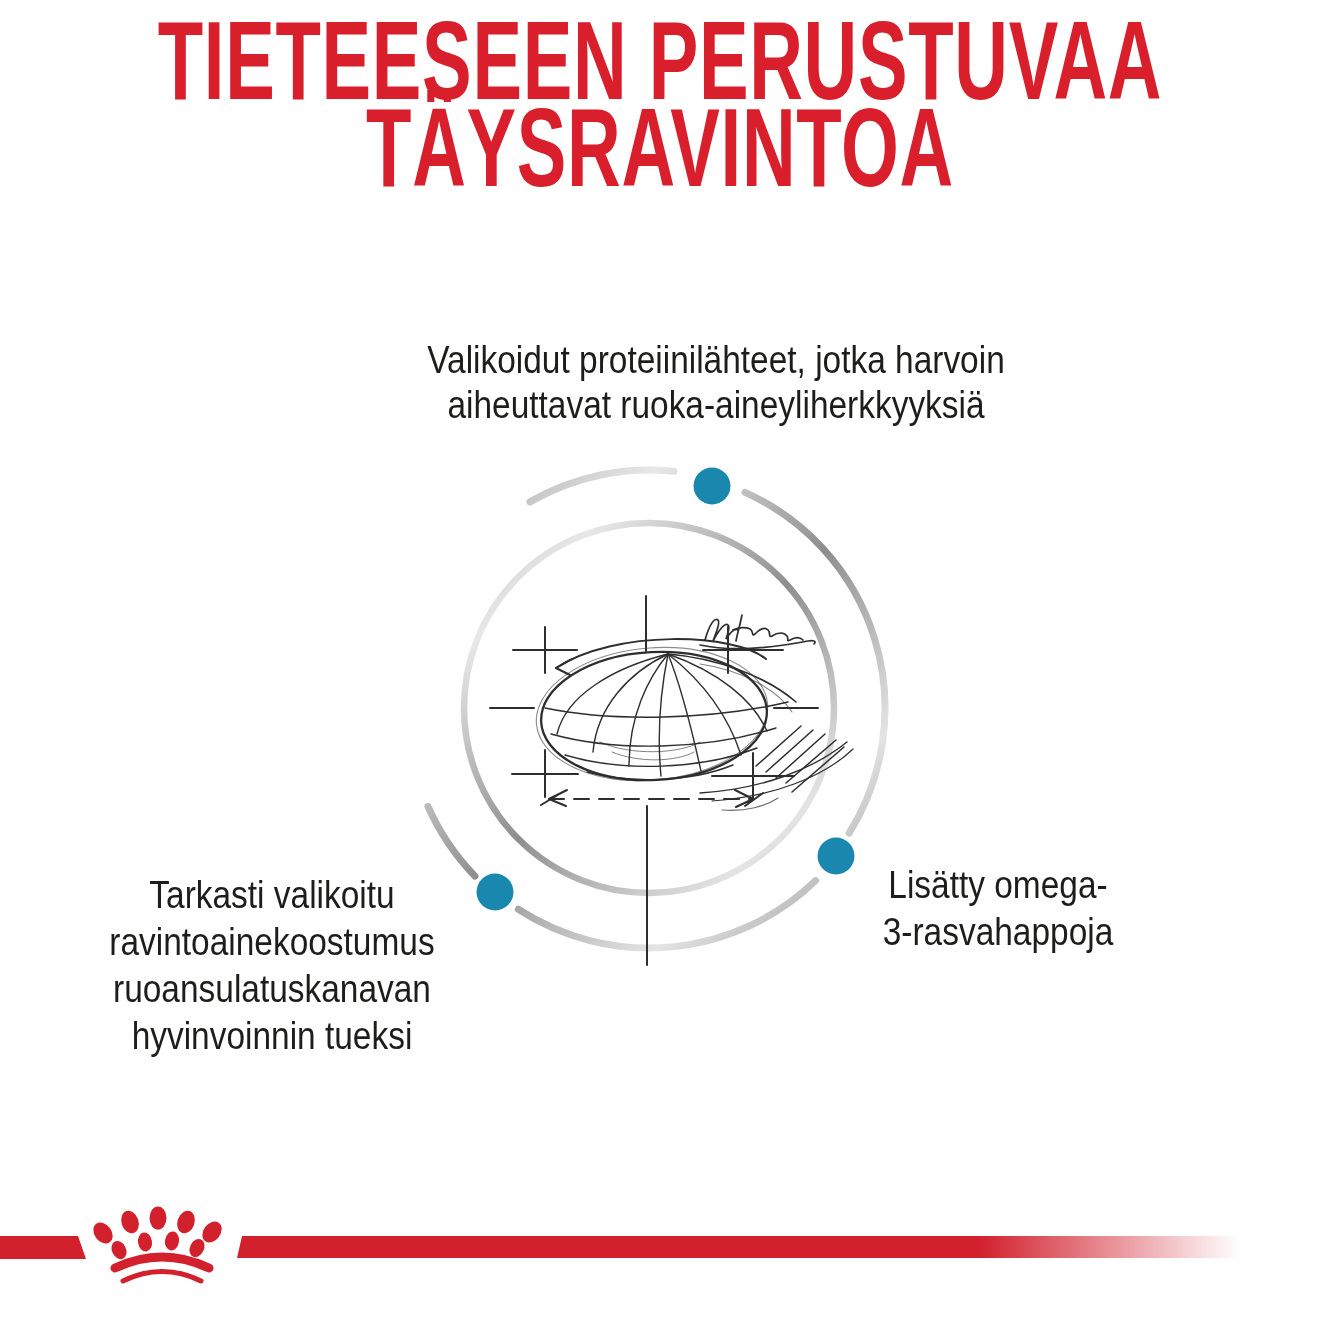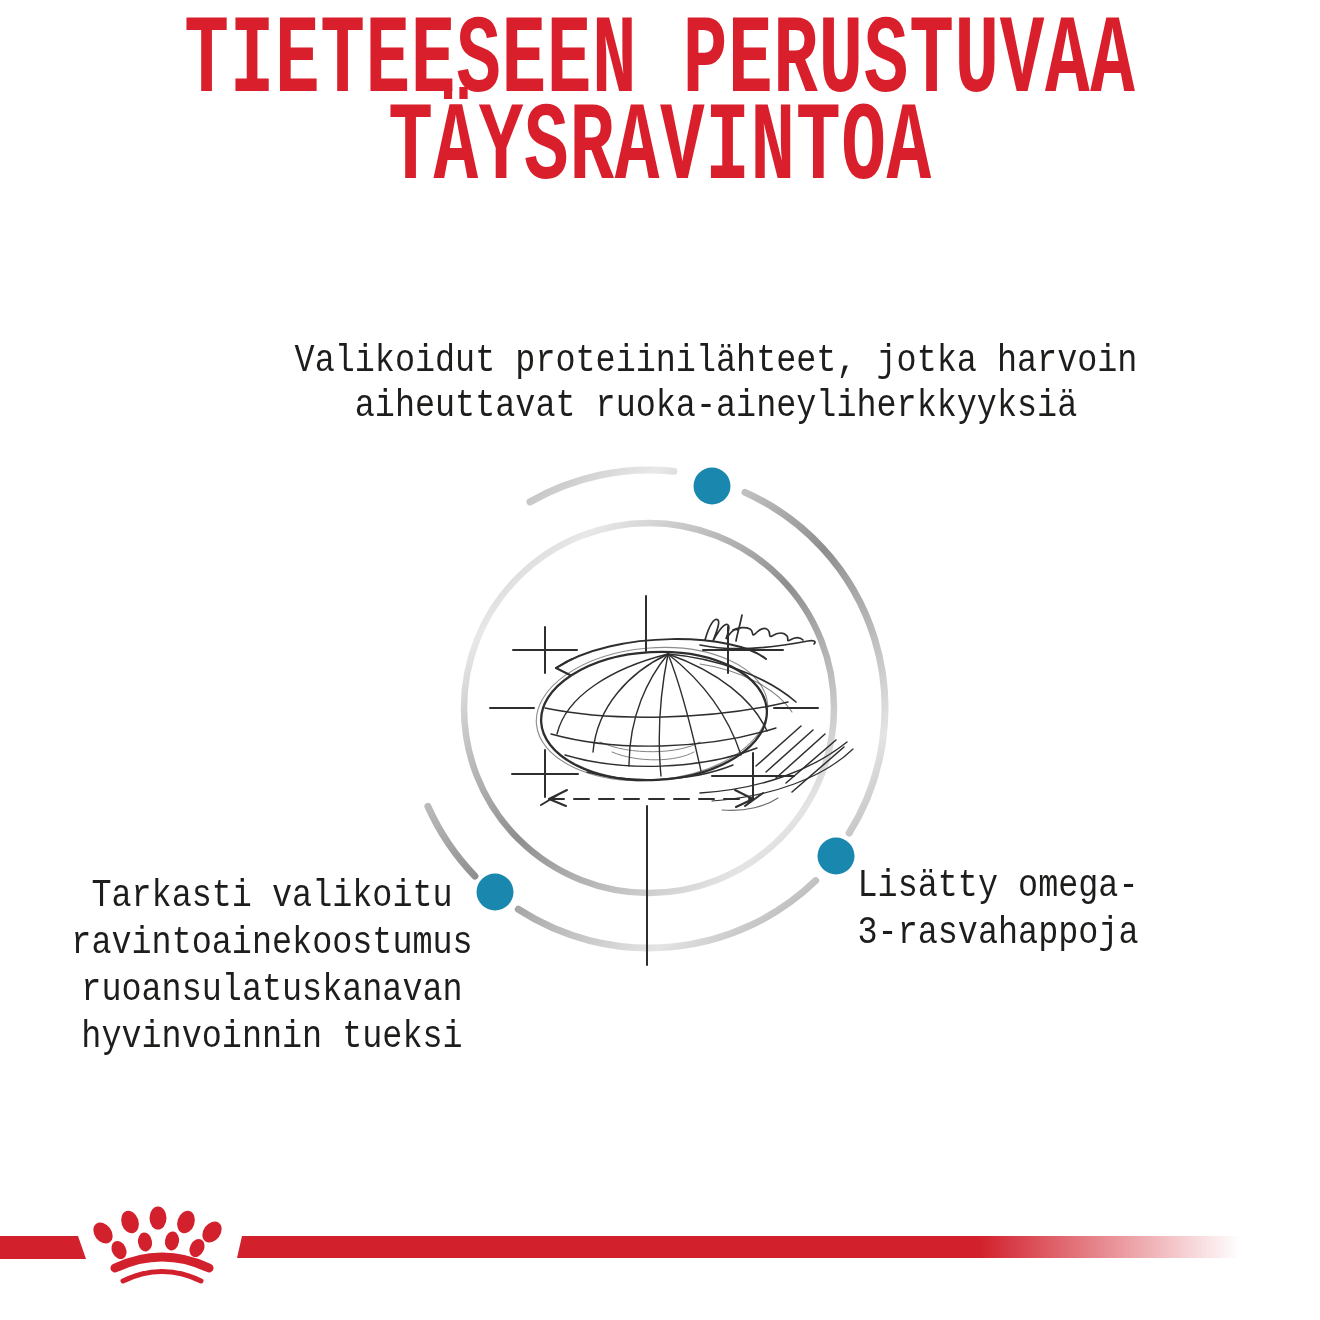--- a/index.html
+++ b/index.html
@@ -1,21 +1,21 @@
 <!DOCTYPE html>
 <html style="--brand_red: #D91F2B; --logo_red: #D2212D; --dot_teal: #1987AE; --text_dark: #1D1D1B;"><head>
 <meta charset="utf-8">
 <style>
   html,body{margin:0;padding:0;background:#fff;}
   .canvas{
     position:relative;
     width:1320px;height:1320px;
     background:#fff;
     overflow:hidden;
-    font-family:Liberation Mono, monospace;
+    font-family:Liberation Sans, sans-serif;
   }
   .layer-svg{position:absolute;left:0;top:0;width:1320px;height:1320px;}
   .page-title{
     position:absolute;top:18px;left:50%;
     transform:translateX(-50%) scaleX(0.67);
     color:var(--brand_red,#D91F2B);
     font-weight:700;
     font-size:111px;line-height:87px;
     letter-spacing:1px;
     text-align:center;white-space:nowrap;

